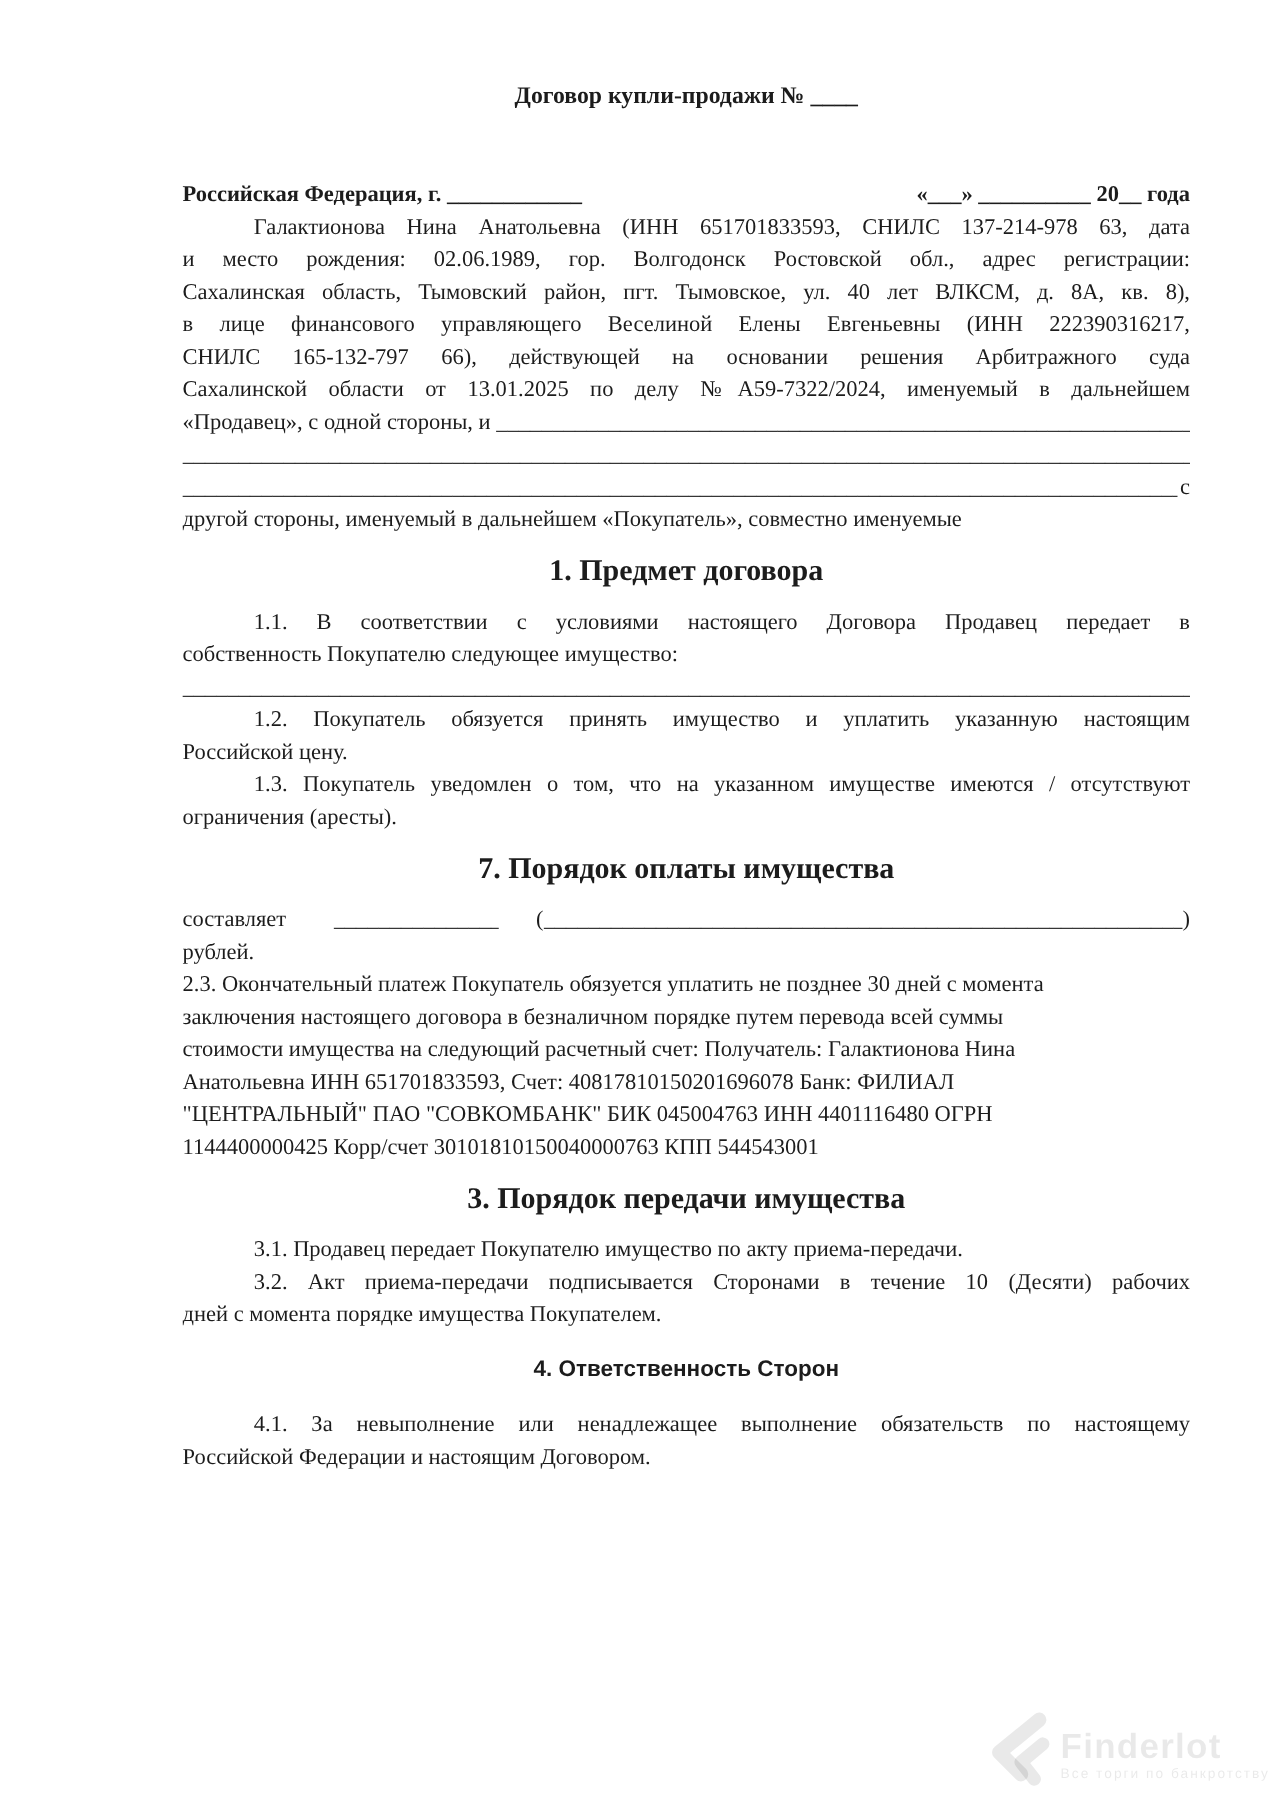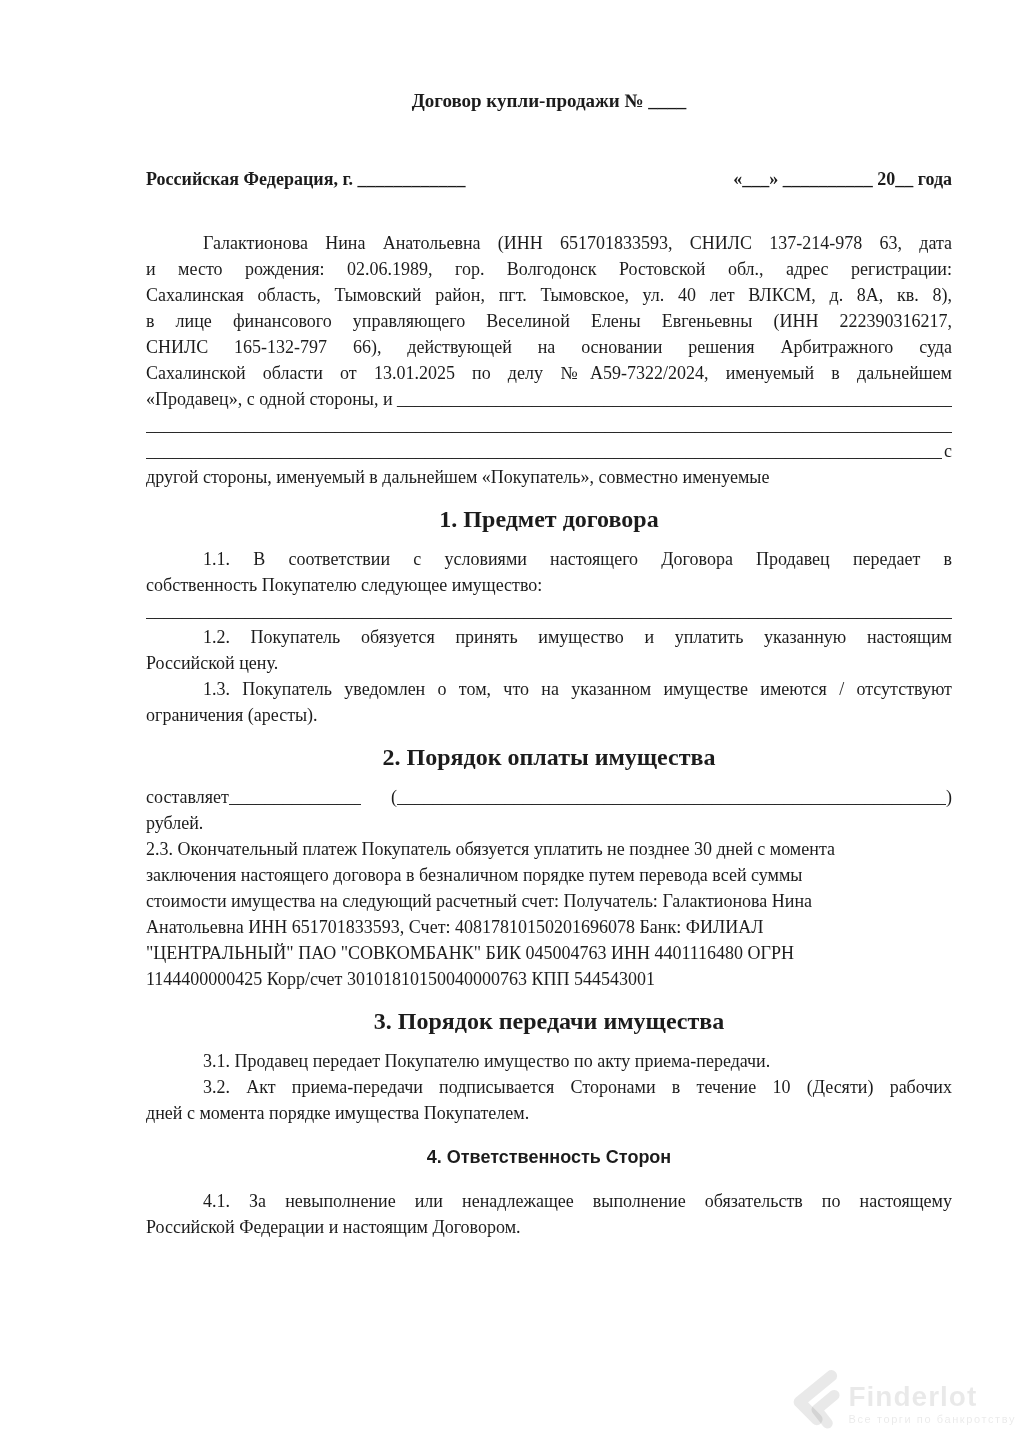--- a/index.html
+++ b/index.html
@@ -1,40 +1,39 @@
 <!DOCTYPE html>
 <html><head>
 <meta charset="utf-8">
 <style>
   html, body { margin: 0; padding: 0; background: #ffffff; }
   .page {
     position: relative;
     width: 1024px;
     height: 1448px;
     box-sizing: border-box;
-    padding: 88px 72px 0 146px;
+    padding: 64px 72px 0 146px;
     background: #ffffff;
     font-family: "Liberation Serif", "DejaVu Serif", serif;
     font-size: 18px;
     line-height: 26px;
     color: #1c1c1c;
     overflow: hidden;
   }
   .doc-title {
     text-align: center;
     font-weight: bold;
     font-size: 19px;
     margin-bottom: 52px;
     white-space: nowrap;
   }
   .place-date-row {
     display: flex;
     justify-content: space-between;
     font-weight: bold;
-    margin-bottom: 38px;
     white-space: nowrap;
   }
   .para { overflow: hidden; }
   .jlines .tline { text-align: justify; text-align-last: justify; white-space: nowrap; overflow: hidden; }
   .jlines .tline:last-child { text-align-last: left; }
   .llines .tline { text-align: left; white-space: nowrap; overflow: hidden; }
   .indent-first .tline:first-child { text-indent: 57px; }
   .fill-line { display: flex; align-items: baseline; height: 26px; overflow: hidden; }
   .us { flex: 1 1 auto; overflow: hidden; white-space: nowrap; }
   .us-suffix { flex: 0 0 auto; padding-left: 2px; }
@@ -52,21 +51,21 @@
     margin-bottom: 18px;
   }
   .line-stretch {
     text-align: justify;
     text-align-last: justify;
     text-indent: 57px;
     white-space: nowrap;
     overflow: hidden;
   }
   .amount-line { display: flex; align-items: baseline; height: 26px; overflow: hidden; }
-  .amount-word { flex: 0 0 auto; }
+  .amount-word { flex: 0 0 auto; margin-right: 38px; }
   .blank-fixed { flex: 0 0 auto; width: 132px; overflow: hidden; white-space: nowrap; margin-right: 30px; }
   .paren { flex: 0 0 auto; }
   .blank-grow { flex: 1 1 auto; overflow: hidden; white-space: nowrap; }
   .watermark {
     position: absolute;
     right: 8px;
     bottom: 8px;
     display: flex;
     align-items: center;
     gap: 7px;
@@ -127,21 +126,21 @@
 
   <div class="para jlines indent-first">
       <div class="tline">1.2. Покупатель обязуется принять имущество и уплатить указанную настоящим</div>
       <div class="tline">Российской цену.</div>
     </div>
   <div class="para jlines indent-first">
       <div class="tline">1.3. Покупатель уведомлен о том, что на указанном имуществе имеются / отсутствуют</div>
       <div class="tline">ограничения (аресты).</div>
     </div>
 
-  <div class="heading">2. Порядок оплаты имущества</div>
+  <div class="heading">7. Порядок оплаты имущества</div>
 
 
   <div class="amount-line">
     <span class="amount-word">составляет</span>
     <span class="blank-fixed">________________</span>
     <span class="paren">(</span>
     <span class="blank-grow">__________________________________________________________________________</span>
     <span class="paren">)</span>
   </div>
 

